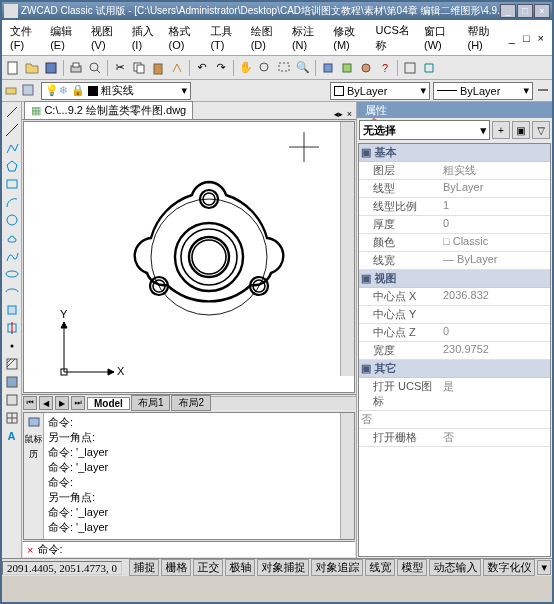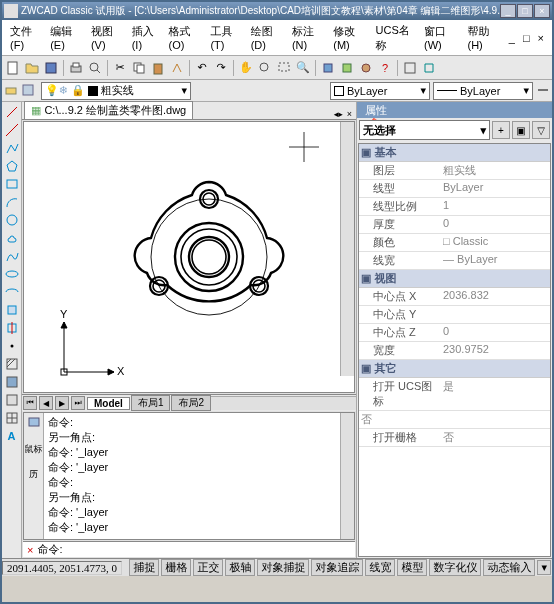--- a/index.html
+++ b/index.html
@@ -23,21 +23,21 @@
 .tabbar { height: 18px; background: #e8e8e8; border-bottom: 1px solid #888; display: flex; align-items: end; padding-left: 2px; }
 .filetab { background: #fff; border: 1px solid #888; border-bottom: none; padding: 1px 6px; font-size: 10px; display: flex; align-items: center; gap: 3px; }
 .canvas { height: 272px; background: #fff; border: 1px solid #888; position: relative; margin: 1px; }
 .canvas svg { width: 100%; height: 100%; }
 .modeltabs { height: 18px; display: flex; align-items: center; background: #e8e8e8; border-top: 1px solid #888; }
 .modeltabs .nav { width: 14px; height: 14px; border: 1px solid #888; background: #d0d0d0; margin: 0 1px; font-size: 8px; display: flex; align-items: center; justify-content: center; cursor: pointer; }
 .modeltabs .mtab { border: 1px solid #888; padding: 0 6px; font-size: 10px; background: #fff; margin-left: 1px; cursor: pointer; }
 .modeltabs .mtab.active { background: #fff; font-weight: bold; }
 .modeltabs .mtab.inactive { background: #d0d0d0; }
 .cmdline { height: 146px; background: #fff; border: 1px solid #888; margin: 1px; display: flex; }
-.cmdtools { width: 20px; background: #e8e8e8; border-right: 1px solid #aaa; display: flex; flex-direction: column; align-items: center; padding-top: 2px; gap: 12px; }
+.cmdtools { width: 20px; background: #e8e8e8; border-right: 1px solid #aaa; display: flex; flex-direction: column; align-items: center; padding-top: 2px; gap: 2px; }
 .cmdtext { flex: 1; padding: 2px 4px; font-size: 11px; white-space: pre; overflow: hidden; }
 .cmdinput { height: 16px; background: #fff; border-top: 1px solid #888; display: flex; align-items: center; padding: 0 4px; font-size: 11px; margin: 0 1px 1px 1px; }
 .props { width: 196px; background: #e8e8e8; border-left: 1px solid #aaa; display: flex; flex-direction: column; }
 .props-header { background: #7a9ac0; color: #fff; height: 16px; padding: 1px 8px; display: flex; justify-content: space-between; font-size: 10px; flex-direction: column; }
 .props-sel { display: flex; align-items: center; padding: 2px; gap: 2px; }
 .props-sel .selbox { flex: 1; border: 1px solid #777; background: #fff; height: 20px; display: flex; align-items: center; padding: 0 3px; font-size: 12px; font-weight: bold; }
 .props-sel .pbtn { width: 18px; height: 18px; border: 1px solid #999; background: #e0e0e0; cursor: pointer; display: flex; align-items: center; justify-content: center; font-size: 10px; }
 .propgrid { flex: 1; background: #fff; border: 1px solid #888; margin: 1px; overflow-y: auto; }
 .propcat { background: #d0d8e8; color: #4a5a7a; font-weight: bold; padding: 1px 2px; border-bottom: 1px solid #ccc; display: flex; align-items: center; gap: 3px; }
 .proprow { display: flex; border-bottom: 1px solid #e0e0e0; }
@@ -493,16 +493,16 @@
   <div class="coord">2091.4405, 2051.4773, 0</div>
   <div class="sp"></div>
   <div class="sbtn">捕捉</div>
   <div class="sbtn">栅格</div>
   <div class="sbtn">正交</div>
   <div class="sbtn">极轴</div>
   <div class="sbtn">对象捕捉</div>
   <div class="sbtn">对象追踪</div>
   <div class="sbtn">线宽</div>
   <div class="sbtn">模型</div>
+  <div class="sbtn">动态输入</div>
   <div class="sbtn">数字化仪</div>
-  <div class="sbtn">动态输入</div>
   <div class="sbtn">▾</div>
 </div>
 
 </body></html>

